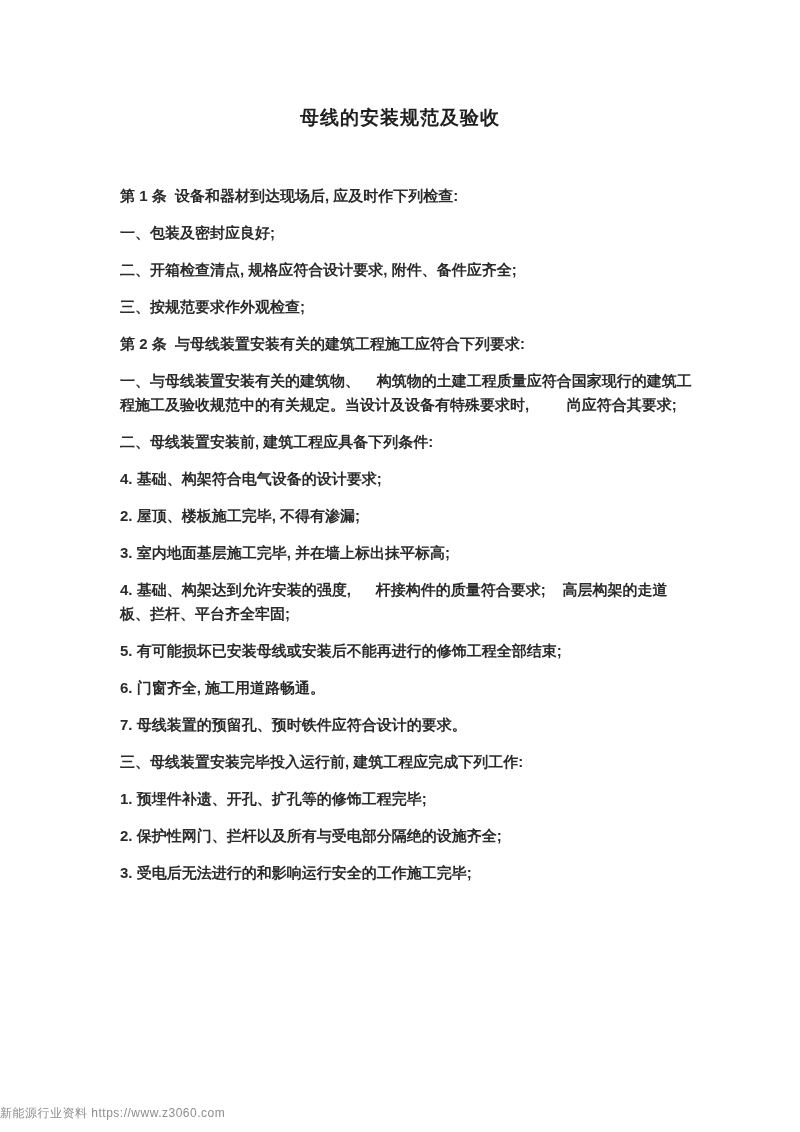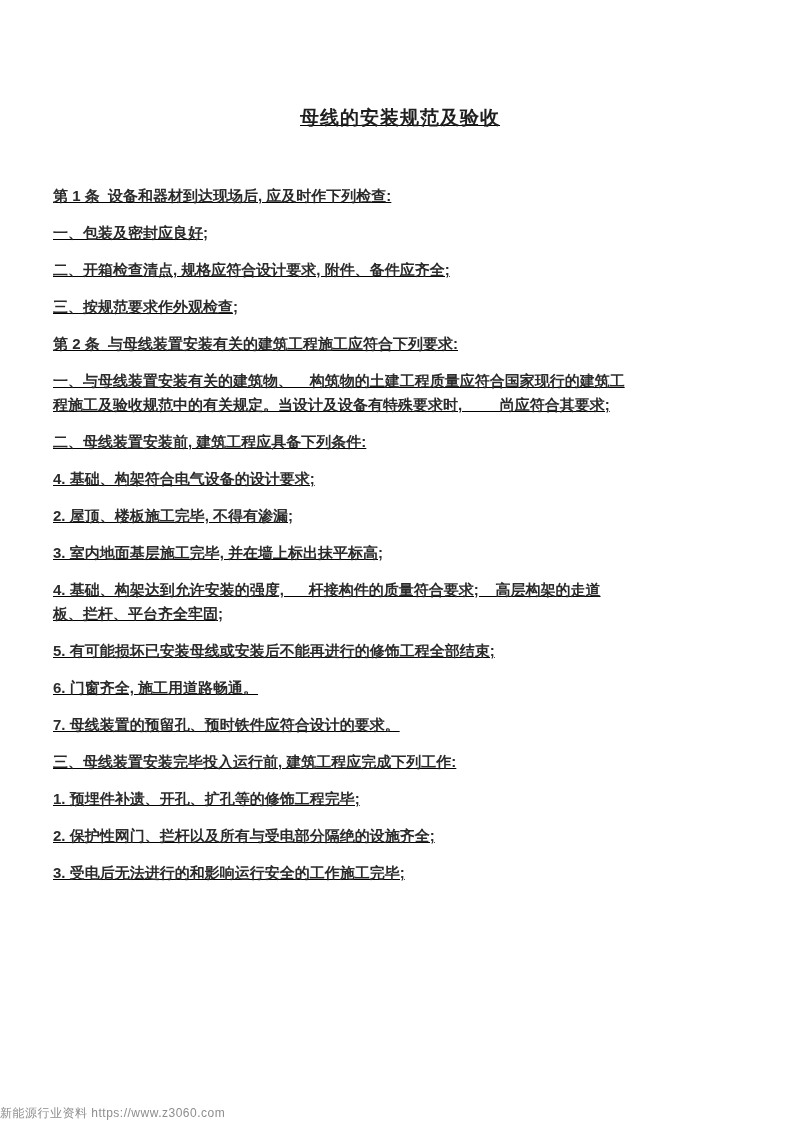--- a/index.html
+++ b/index.html
@@ -7,33 +7,32 @@
     padding: 0;
     background: #ffffff;
   }
   .page {
     position: relative;
     width: 800px;
     height: 1132px;
     background: #ffffff;
     overflow: hidden;
     font-family: "Liberation Sans", "DejaVu Sans", sans-serif;
-    text-decoration: underline;
   }
   .doc-title {
     margin: 0;
     padding-top: 105px;
     text-align: center;
     font-size: 19px;
     font-weight: 700;
     color: #1f1f1f;
     letter-spacing: 1px;
   }
   .doc-content {
-    margin: 53px 110px 0 53px;
+    margin: 53px 110px 0 120px;
     width: 572px;
   }
   .doc-content p {
     margin: 0 0 13px 0;
     font-size: 15px;
     line-height: 24px;
     font-weight: 700;
     color: #2b2b2b;
     white-space: pre-wrap;
     word-break: break-all;

